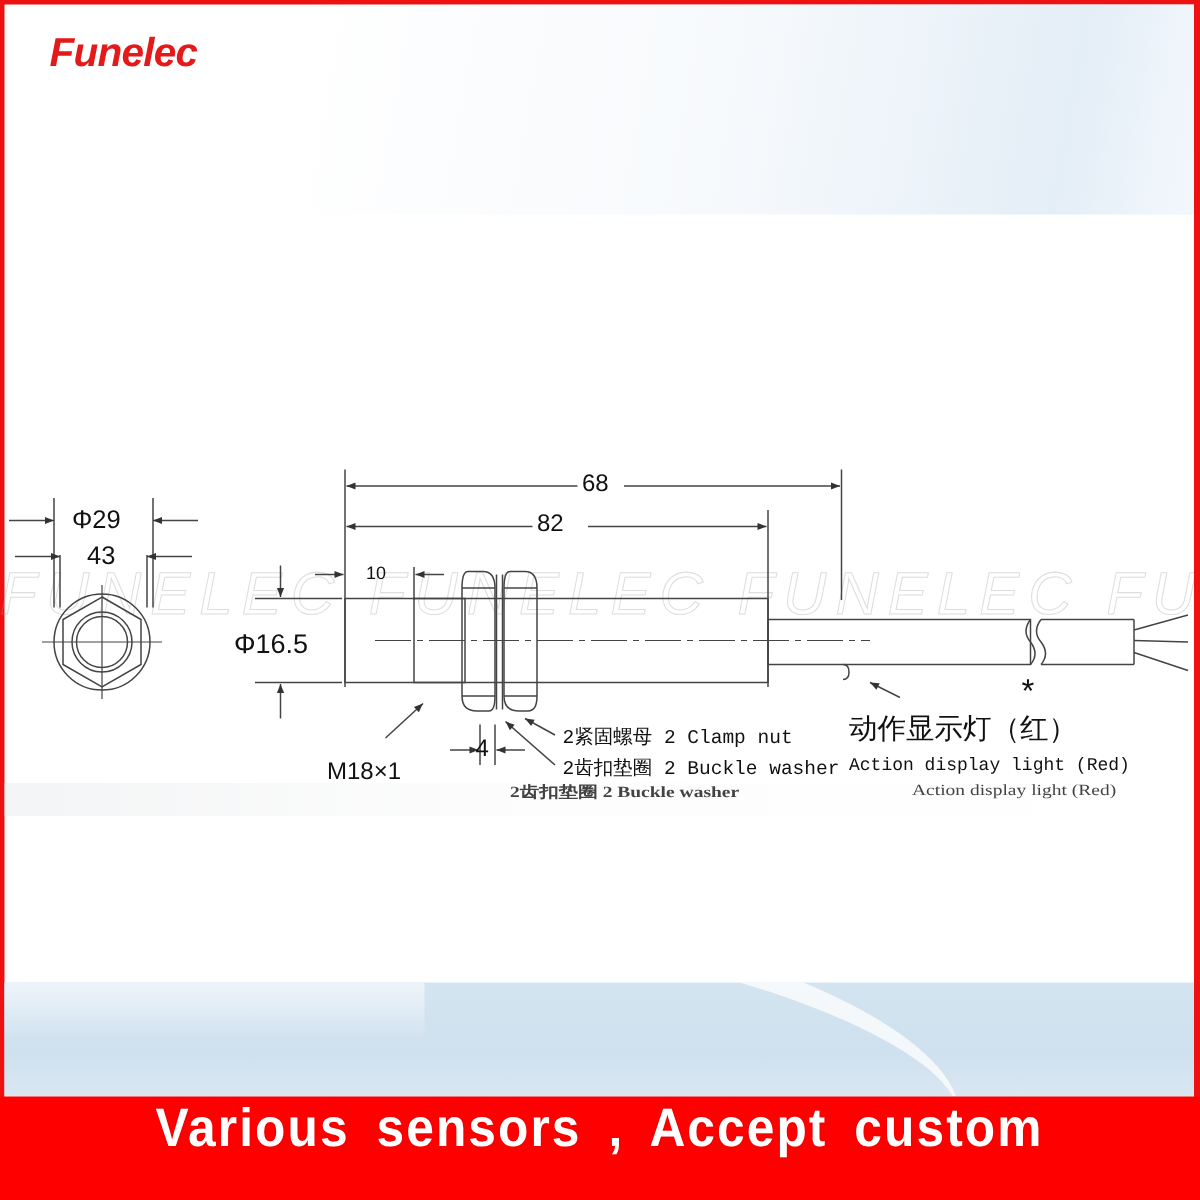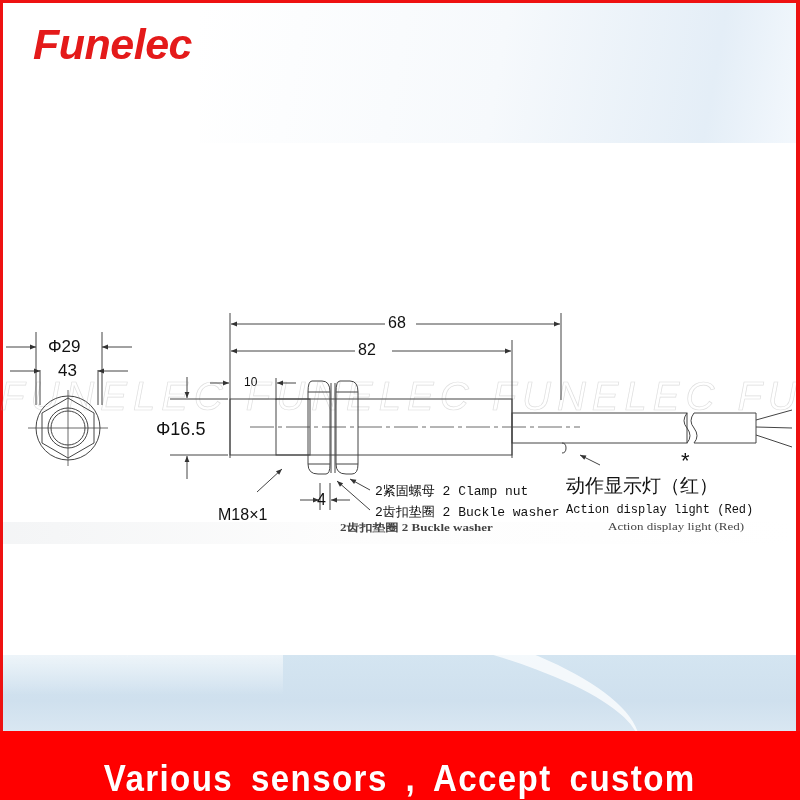--- a/index.html
+++ b/index.html
@@ -24,25 +24,25 @@
     border-radius:50%; border-top:16px solid rgba(255,255,255,0.75);
     transform: rotate(10deg);
   }
   .swoosh-bottom::after {
     content:""; position:absolute; left:-20px; top:0; width:300px; height:40px;
     background: linear-gradient(180deg, rgba(255,255,255,0.6), rgba(255,255,255,0));
   }
   .logo {
     position:absolute; left:33px; top:20px;
     font-family: "Liberation Sans", sans-serif; font-weight:bold; font-style:italic;
-    font-size:43px; color:#e41a1a; letter-spacing:-0.5px;
+    font-size:27px; color:#e41a1a; letter-spacing:-0.5px;
   }
   .banner {
     position:absolute; left:0; top:731px; width:800px; height:69px;
-    background:#ff0000; display:flex; align-items:flex-end; justify-content:center;
+    background:#ff0000; display:flex; align-items:flex-start; justify-content:center;
   }
   .banner-text {
     color:#fff; font-family:"Liberation Sans", sans-serif; font-weight:bold;
     font-size:36px; letter-spacing:1.5px; word-spacing:8px;
     transform: scaleX(0.92);
     text-shadow: 0 0 2px rgba(0,0,0,0.15);
   }
   .drawing { position:absolute; left:0; top:0; width:800px; height:800px; }
   .lbl { position:absolute; font-family:"Liberation Sans", sans-serif; color:#111; white-space:nowrap; }
   .serif { font-family:Liberation Mono, monospace; }

